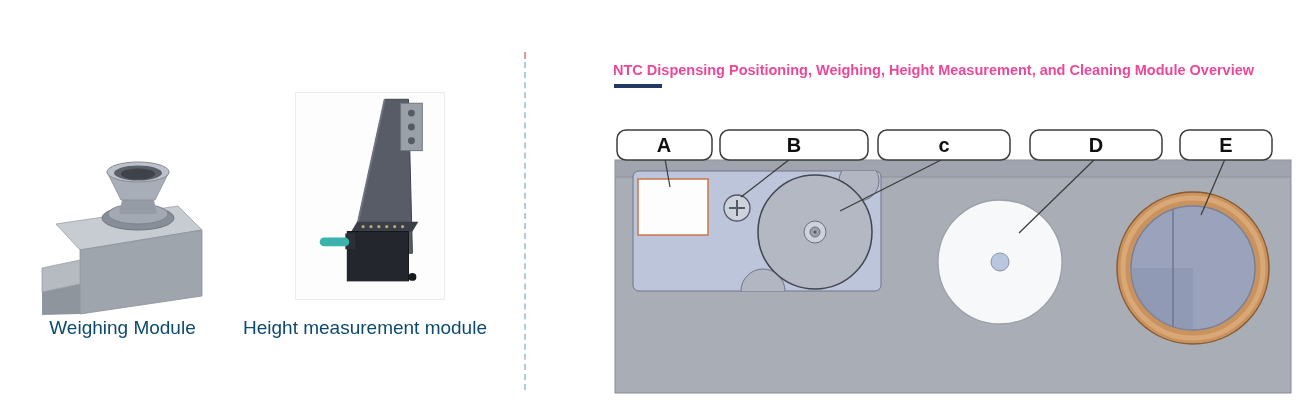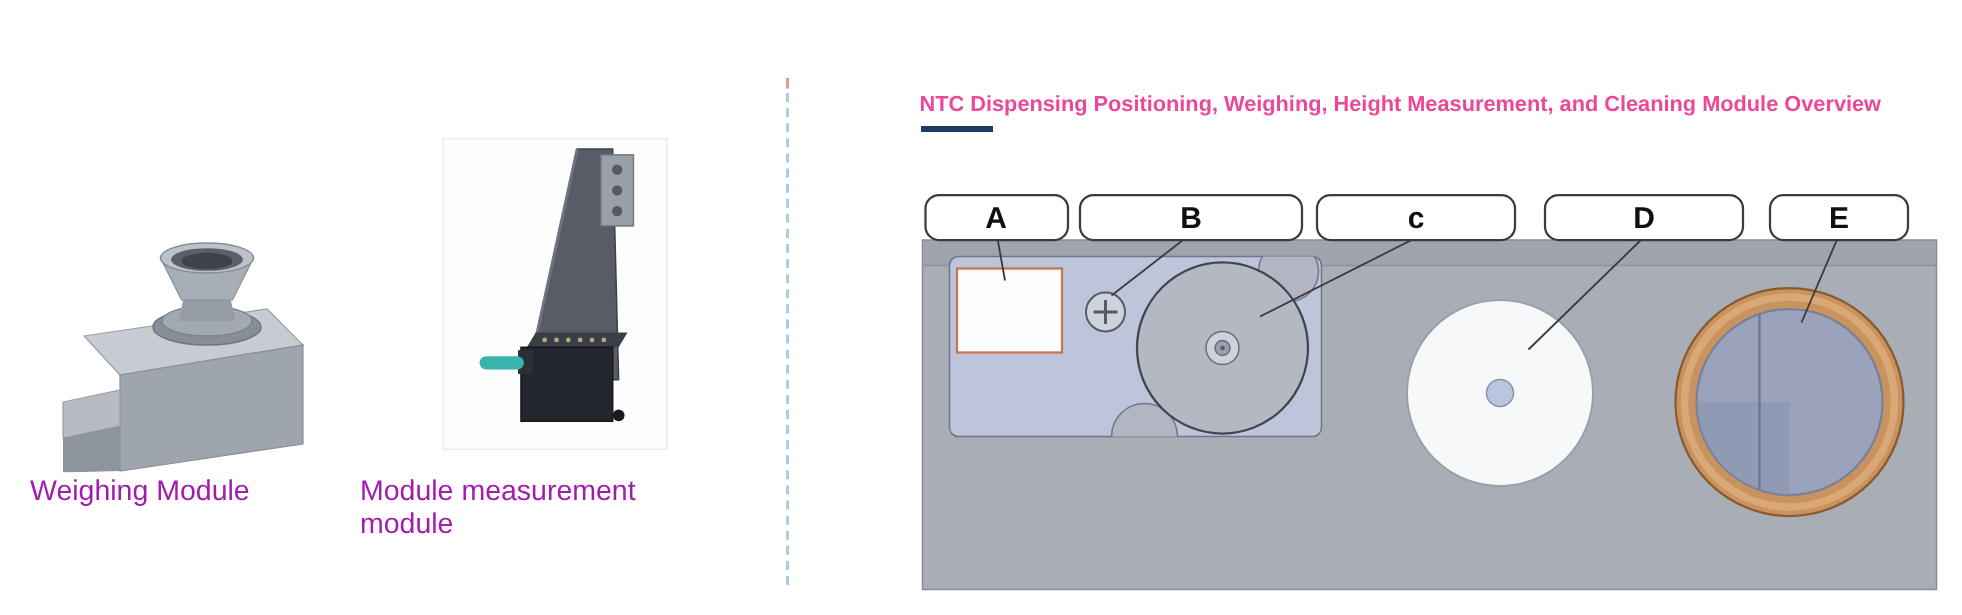--- a/index.html
+++ b/index.html
@@ -5,21 +5,21 @@
   * { box-sizing: border-box; }
   html, body { margin: 0; padding: 0; background: #ffffff; }
   body { font-family: "Liberation Sans", sans-serif; }
   .canvas { position: relative; width: 1308px; height: 410px; background: #ffffff; overflow: hidden; }
 
   .module-figure { position: absolute; }
   .figure-1 { left: 40px; top: 88px; }
   .figure-2 { left: 295px; top: 92px; }
   .figure-2 svg { border: 1px solid #ececec; background: #fdfdfd; }
 
-  .caption { position: absolute; font-size: 19px; color: #a21caf; }
+  .caption { position: absolute; font-size: 19px; color: #0c4a6e; text-align: center; }
   .caption-1 { left: 20px; top: 317px; width: 205px; }
   .caption-2 { left: 240px; top: 317px; width: 250px; }
 
   .divider { position: absolute; left: 524px; top: 52px; width: 0; height: 338px; border-left: 2px dashed #aecbe6; }
   .divider-cap { position: absolute; left: 524px; top: 52px; width: 2px; height: 7px; background: #e09a92; }
 
   .title { position: absolute; left: 613px; top: 62px; width: 695px; font-size: 14.5px; font-weight: 700; color: #ec4899; }
   .accent-bar { position: absolute; left: 614px; top: 84px; width: 48px; height: 4px; }
 
   .diagram { position: absolute; left: 613px; top: 123px; }
@@ -81,21 +81,21 @@
         <rect x="52" y="140" width="62" height="50" fill="#23262c" stroke="#15171c"></rect>
         <circle cx="118" cy="186" r="4" fill="#171a1f"></circle>
       </g>
 
       <g>
         <rect x="50" y="142" width="10" height="16" fill="#2c3036"></rect>
         <rect x="24" y="146" width="30" height="9" rx="4.5" fill="#3ab3ac"></rect>
       </g>
     </svg>
   </div>
-  <div class="caption caption-2">Module measurement module</div>
+  <div class="caption caption-2">Height measurement module</div>
 
   <div class="divider"></div>
   <div class="divider-cap"></div>
 
   <div class="title">NTC Dispensing Positioning, Weighing, Height Measurement, and Cleaning Module Overview</div>
   <div class="accent-bar" style="background:#1f3864;"></div>
 
   <svg class="diagram" width="682" height="272" viewBox="0 0 682 272">
     <defs>
       <clipPath id="plateClip">

